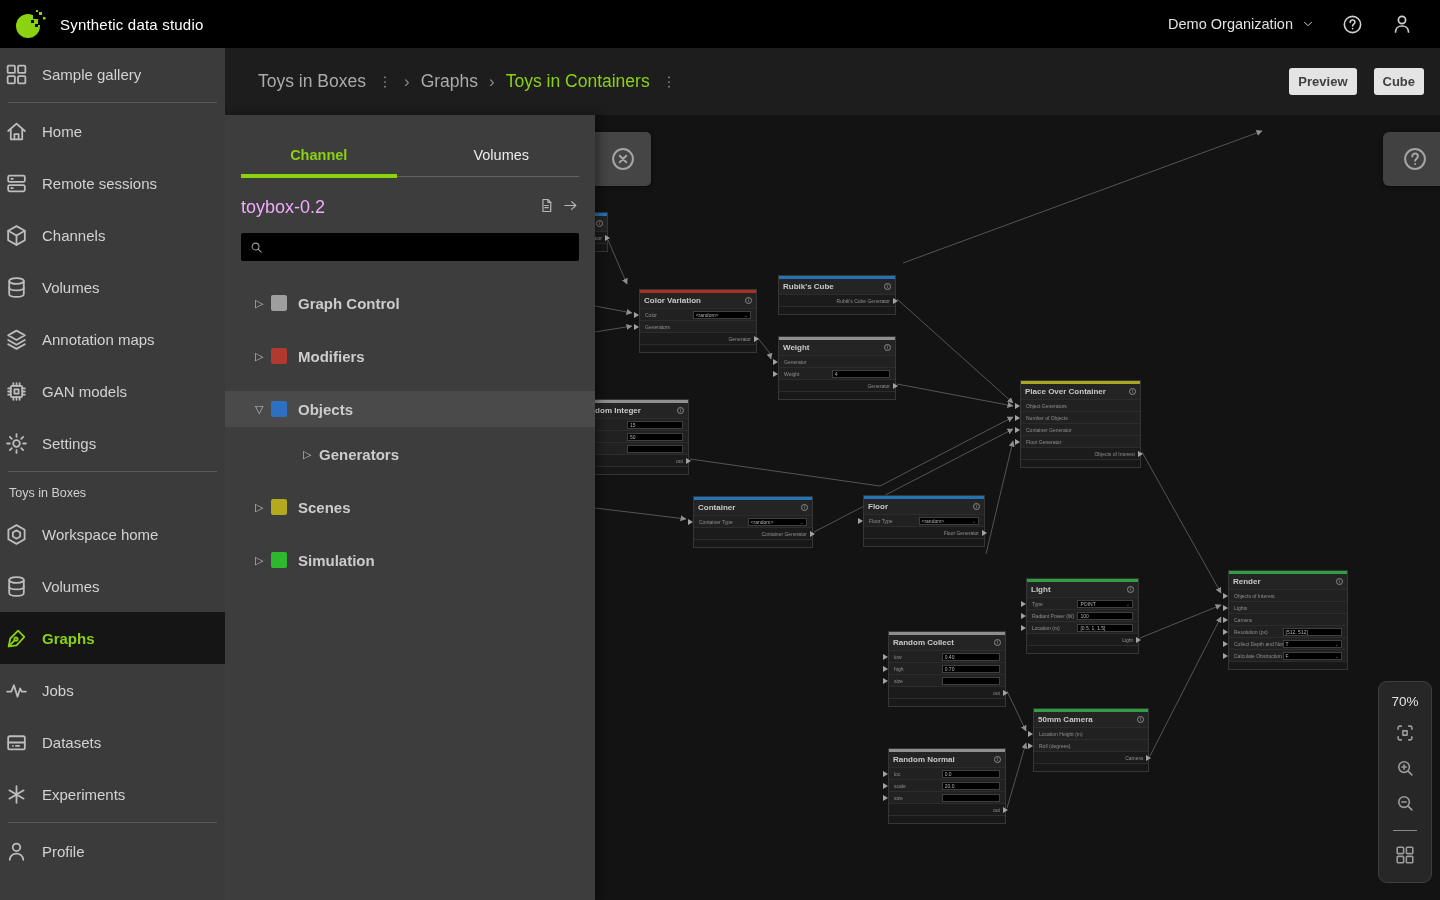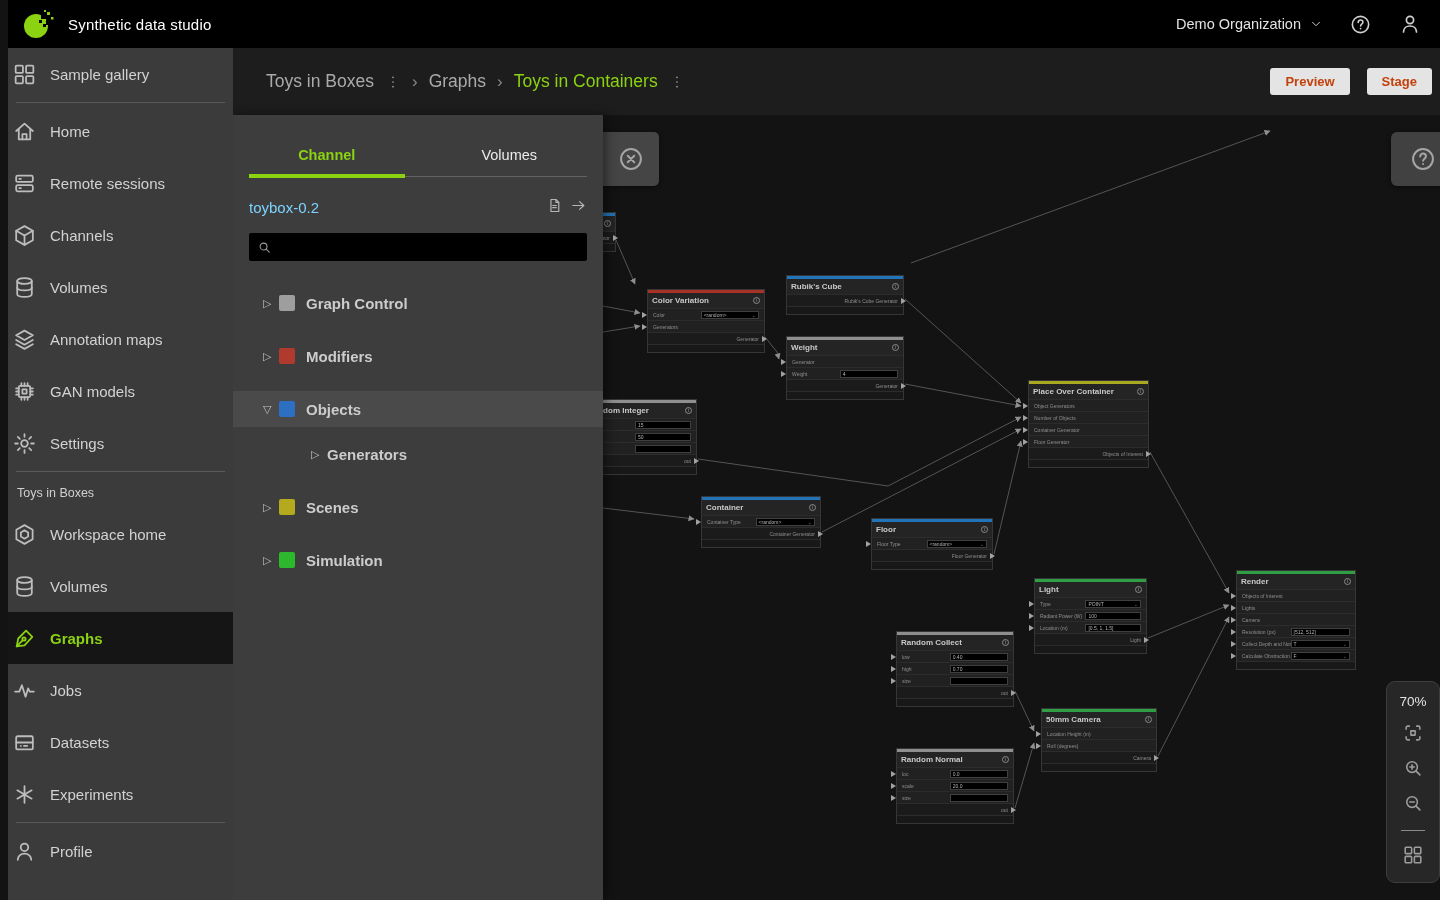--- a/index.html
+++ b/index.html
@@ -1,18 +1,18 @@
 <!DOCTYPE html>
 <html><head>
 <meta charset="utf-8">
 <style>
   * { margin:0; padding:0; box-sizing:border-box; }
   html,body { width:1440px; height:900px; overflow:hidden; background:#131313;
     font-family:"Liberation Sans", sans-serif; color:#cfcfcf; }
-  #page { position:relative; width:1152px; height:900px;margin-left:8px; }
+  #page { position:relative; width:1152px; height:900px; }
 
   
   #topbar { position:absolute; left:0; top:0; width:1440px; height:48px; background:#000;
     display:flex; align-items:center; z-index:30; }
   #logo { margin-left:14px; width:32px; height:32px; display:flex; }
   #app-title { margin-left:14px; font-size:15px; color:#fff; letter-spacing:.2px; }
   #topbar-right { margin-left:auto; display:flex; align-items:center; gap:26px; margin-right:26px; }
   #org { display:flex; align-items:center; gap:8px; font-size:14.5px; color:#e2e2e2; cursor:pointer; }
   .tb-icon { color:#cfcfcf; display:flex; cursor:pointer; }
 
@@ -30,22 +30,22 @@
 
   
   #main-header { position:absolute; left:225px; top:48px; width:1215px; height:67px; background:#1d1d1d;
     display:flex; align-items:center; z-index:5; }
   #breadcrumb { display:flex; align-items:center; margin-left:33px; gap:11px; }
   .bc-item { font-size:17.5px; color:#aaa; cursor:pointer; white-space:nowrap; }
   .bc-item.active { color:#8bd211; }
   .bc-sep { font-size:17px; color:#8a8a8a; }
   .bc-kebab { display:flex; color:#9a9a9a; cursor:pointer; }
   #header-actions { margin-left:auto; margin-right:16px; display:flex; gap:17px; }
-  .hbtn { background:#e4e4e4; color:#c2410c; border:none; border-radius:3px; height:27px;
-    padding:0 15px; font-size:13px; font-weight:bold; font-family:"Liberation Sans",sans-serif; cursor:pointer; }
+  .hbtn { background:#e4e4e4; color:#404040; border:none; border-radius:3px; height:27px;
+    padding:0 9px; font-size:13px; font-weight:bold; font-family:"Liberation Sans",sans-serif; cursor:pointer; }
 
   
   #canvas { position:absolute; left:225px; top:115px; width:1215px; height:785px; background:#131313;
     overflow:hidden; z-index:1; }
   #edges { position:absolute; left:0; top:0; }
 
   .node { position:absolute; background:#701a75; border:1px solid #363636; }
   .nbar { height:3px; }
   .ntitle { height:15px; background:#242424; display:flex; align-items:center; padding:0 4px;
     font-size:8px; font-weight:bold; color:#c9c9c9; white-space:nowrap; overflow:hidden; }
@@ -79,21 +79,21 @@
   #zoom-div { width:24px; height:1px; background:#8a8a8a; margin-top:16px; }
 
   
   #panel { position:absolute; left:225px; top:115px; width:370px; height:785px; background:#3d3d3d;
     z-index:10; box-shadow:3px 0 10px rgba(0,0,0,.45); }
   #tabs { display:flex; margin:24px 16px 0 16px; border-bottom:1px solid #636363;gap:27px; }
   .tab { flex:1; text-align:center; padding:8px 0 13px; font-size:14.5px; color:#ececec; position:relative; cursor:pointer; }
   .tab.active { color:#8bd211; font-weight:bold; }
   .tab.active::after { content:""; position:absolute; left:0; right:0; bottom:-2px; height:4px; background:#8bd211; }
   #channel-row { display:flex; align-items:center; margin:20px 16px 0 16px; }
-  #channel-name { font-size:15px; color:#7dd3fc; }
+  #channel-name { font-size:18px; color:#f0abfc; }
   #channel-icons { margin-left:auto; display:flex; gap:7px; color:#b5b5b5; }
   #searchbox { margin:15px 16px 0 16px; height:28px; background:#000; border-radius:2px;
     display:flex; align-items:center; padding-left:8px; }
   #searchbox input { background:transparent; border:none; outline:none; color:#ddd; font-size:13px;
     flex:1; font-family:"Liberation Sans",sans-serif; }
   #searchbox .sic { color:#9a9a9a; display:flex; }
   #tree { margin-top:24px; }
   .trow { height:36px; display:flex; align-items:center; padding-left:30px; margin-bottom:17px; cursor:pointer; }
   .trow.selected { background:#4a4a4a; }
   .trow.child { padding-left:78px; margin-top:-8px; }
@@ -317,21 +317,21 @@
         <span class="bc-sep">›</span>
         <span class="bc-item active">Toys in Containers</span>
         <span class="bc-kebab">
           <svg viewBox="0 0 24 24" width="16" height="16" fill="none" stroke="currentColor" stroke-width="1.7" stroke-linecap="round" stroke-linejoin="round">
             <path d="M12 5 v0.01 M12 12 v0.01 M12 19 v0.01" stroke-width="2.6"></path>
           </svg>
         </span>
       </div>
     <div id="header-actions">
         <button class="hbtn">Preview</button>
-        <button class="hbtn">Stage</button>
+        <button class="hbtn">Cube</button>
       </div>
   </div>
 
   <div id="canvas">
     <svg id="edges" width="1215" height="785">
       <defs>
         <marker id="arw" markerWidth="7" markerHeight="7" refX="5.5" refY="3" orient="auto">
           <path d="M0,0 L6,3 L0,6 Z" fill="#8f8f8f"></path>
         </marker>
       </defs>
@@ -486,21 +486,21 @@
             <span class="nlab">Container Type</span>
             <span class="fbox">&lt;random&gt;<span class="chev">⌄</span></span>
             <span class="port in"></span>
           </div>
           <div class="nrow out">
             <span class="nlab">Container Generator</span>
             <span class="port outp"></span>
           </div>
           <div class="nrow spacer"></div>
         </div>
-        <div class="node" style="left: 638px; top: 403px; width: 122px;">
+        <div class="node" style="left: 638px; top: 380px; width: 122px;">
           <div class="nbar" style="background: rgb(34, 115, 184);"></div>
           <div class="ntitle">
             <span>Floor</span>
             <span class="ninfo">i</span>
           </div>
           <div class="nrow inrow">
             <span class="nlab">Floor Type</span>
             <span class="fbox">&lt;random&gt;<span class="chev">⌄</span></span>
             <span class="port in"></span>
           </div>

